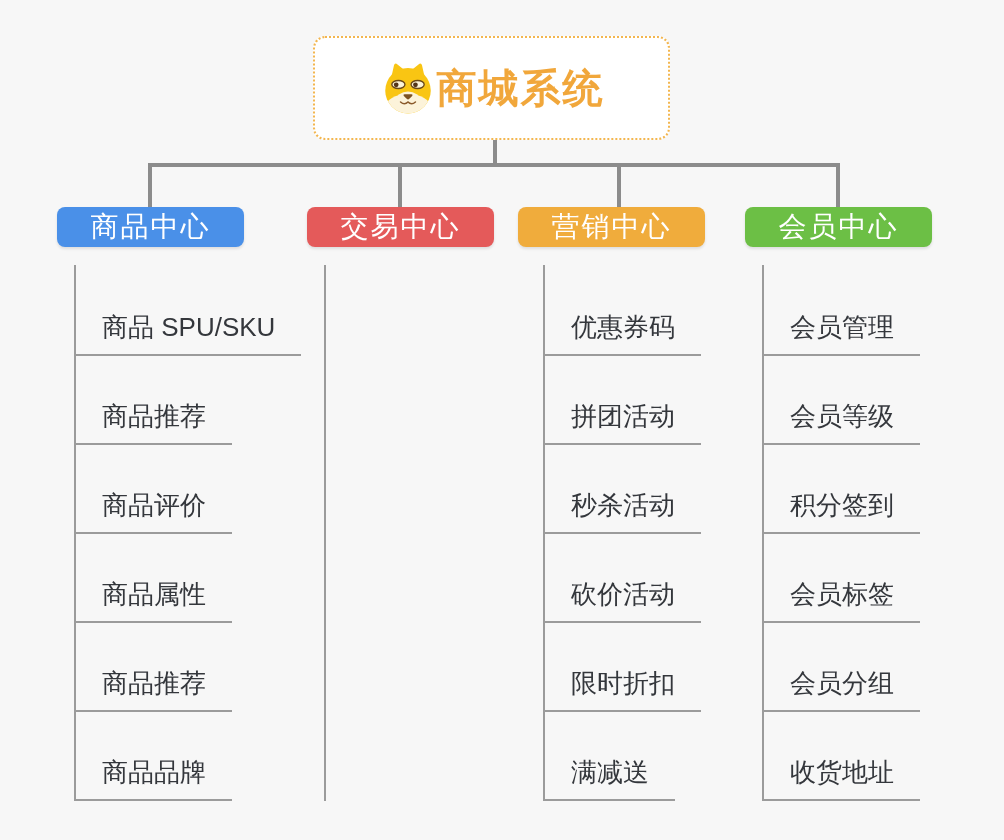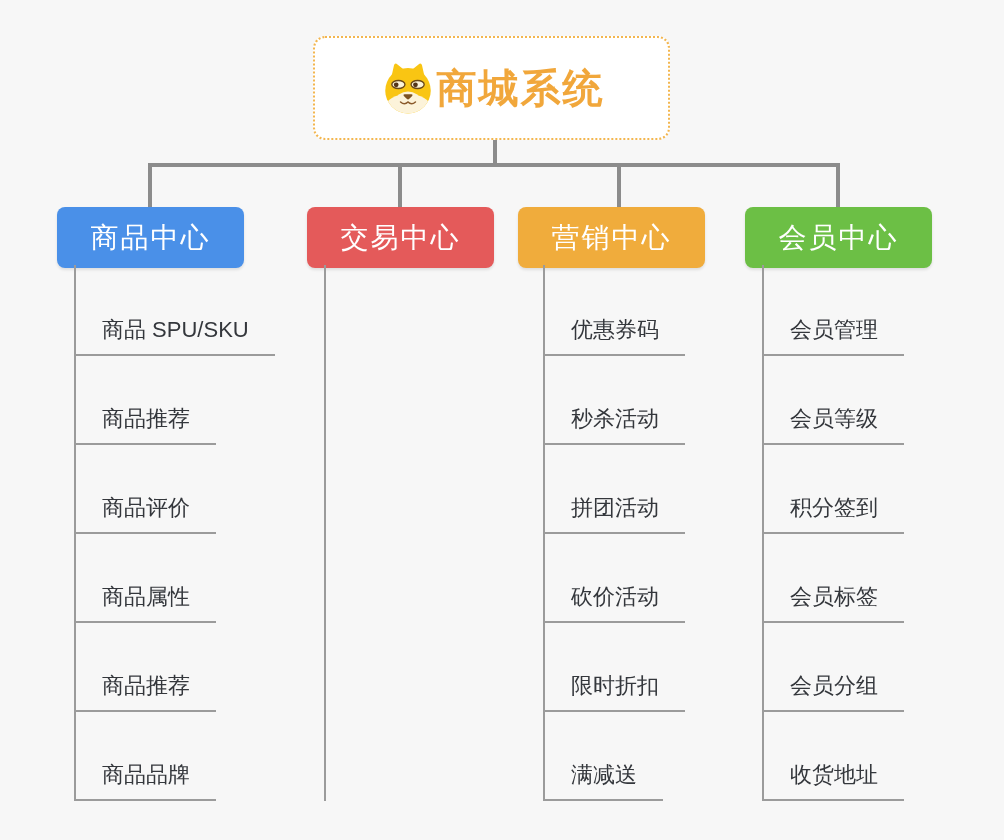--- a/index.html
+++ b/index.html
@@ -26,40 +26,40 @@
 
   
   .line{position:absolute;background:#8c8c8c;}
   .trunk{left:493px;top:140px;width:4px;height:25px;}
   .bus{left:148px;top:163px;width:692px;height:4px;}
   .drop{top:163px;width:4px;height:44px;}
   .drop1{left:148px;} .drop2{left:398px;} .drop3{left:617px;} .drop4{left:836px;}
 
   
   .branch-node{
-    position:absolute;top:207px;width:187px;height:61px;
+    position:absolute;top:207px;width:187px;height:40px;
     border-radius:8px;
     display:flex;align-items:center;justify-content:center;
     color:#ffffff;font-size:28px;letter-spacing:2px;white-space:nowrap;
     box-shadow:0 2px 3px rgba(0,0,0,0.10);
     cursor:pointer;
   }
   .bn1{left:57px;} .bn2{left:307px;} .bn3{left:518px;} .bn4{left:745px;}
 
   
   .spine{position:absolute;top:265px;width:2px;height:536px;background:#9b9b9b;}
   .sp1{left:74px;} .sp2{left:324px;} .sp3{left:543px;} .sp4{left:762px;}
 
   
   .col{position:absolute;top:267px;width:240px;display:flex;flex-direction:column;}
   .col1{left:74px;} .col2{left:324px;} .col3{left:543px;} .col4{left:762px;}
   .slot{height:89px;display:flex;align-items:flex-end;}
   .leaf{
     display:inline-block;width:fit-content;white-space:nowrap;
-    font-size:22px;color:#34373c;
+    font-size:26px;color:#34373c;
     padding:0 26px 9px 28px;
     border-bottom:2px solid #9b9b9b;
     cursor:pointer;
   }
 </style>
 </head>
 <body>
 
 <div class="canvas">
 
@@ -127,24 +127,24 @@
         <div class="leaf">商品品牌</div>
       </div>
   </div>
 
 
   <div class="col col3">
     <div class="slot">
         <div class="leaf">优惠券码</div>
       </div>
     <div class="slot">
-        <div class="leaf">秒杀活动</div>
+        <div class="leaf">拼团活动</div>
       </div>
     <div class="slot">
-        <div class="leaf">拼团活动</div>
+        <div class="leaf">秒杀活动</div>
       </div>
     <div class="slot">
         <div class="leaf">砍价活动</div>
       </div>
     <div class="slot">
         <div class="leaf">限时折扣</div>
       </div>
     <div class="slot">
         <div class="leaf">满减送</div>
       </div>

